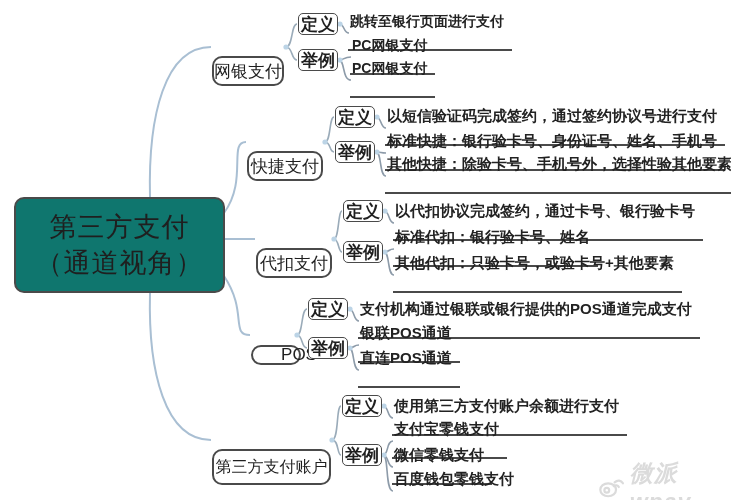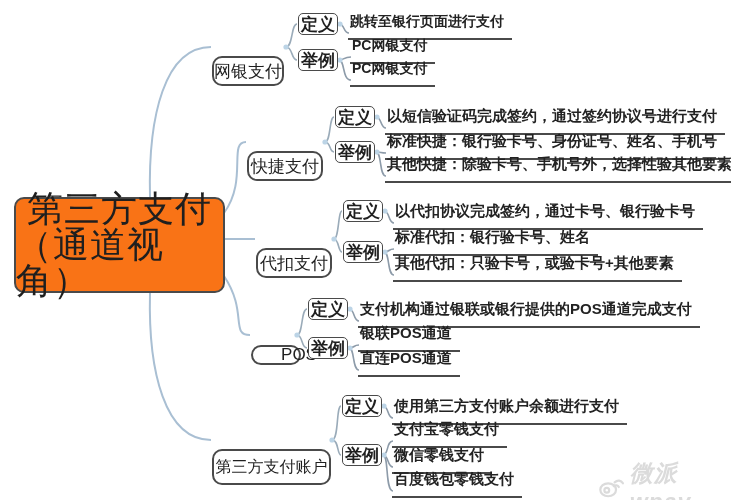--- a/index.html
+++ b/index.html
@@ -10,35 +10,35 @@
     color:#1f1f1f;
   }
   svg.links{position:absolute;left:0;top:0;width:731px;height:500px;}
   .node{
     position:absolute;box-sizing:border-box;background:#ffffff;
     border:2px solid #4a4a4a;border-radius:10px;
     display:flex;align-items:center;justify-content:center;
     font-weight:400;white-space:nowrap;margin-top:24px;
   }
   .root-node{
-    position:absolute;box-sizing:border-box;background:#f97316;
+    position:absolute;box-sizing:border-box;background:#0f766e;
     border:2.5px solid #4a4a4a;border-radius:10px;
     display:flex;flex-direction:column;align-items:center;justify-content:center;
-    font-size:36px;font-weight:500;line-height:36px;letter-spacing:1px;
+    font-size:27px;font-weight:500;line-height:36px;letter-spacing:1px;
   }
   .tag{
     position:absolute;box-sizing:border-box;background:#ffffff;
     border:1.8px solid #4a4a4a;border-radius:5px;
     width:40px;height:22px;display:flex;align-items:center;justify-content:center;
     font-size:17px;font-weight:700;white-space:nowrap;
   }
   .leaf{
     position:absolute;box-sizing:border-box;white-space:nowrap;
     font-size:15px;font-weight:600;line-height:18px;
-    padding:0 8px 8px 2px;border-bottom:2px solid #4a4a4a;color:#222;
+    padding:0 8px 19px 2px;border-bottom:2px solid #4a4a4a;color:#222;
   }
   .leaf.small{font-size:14px;}
   .watermark{
     position:absolute;left:598px;top:458px;display:flex;align-items:center;gap:4px;
     color:#dbdbdb;font-size:23px;font-weight:700;font-style:italic;letter-spacing:1px;
   }
 </style>
 </head>
 <body>
 

